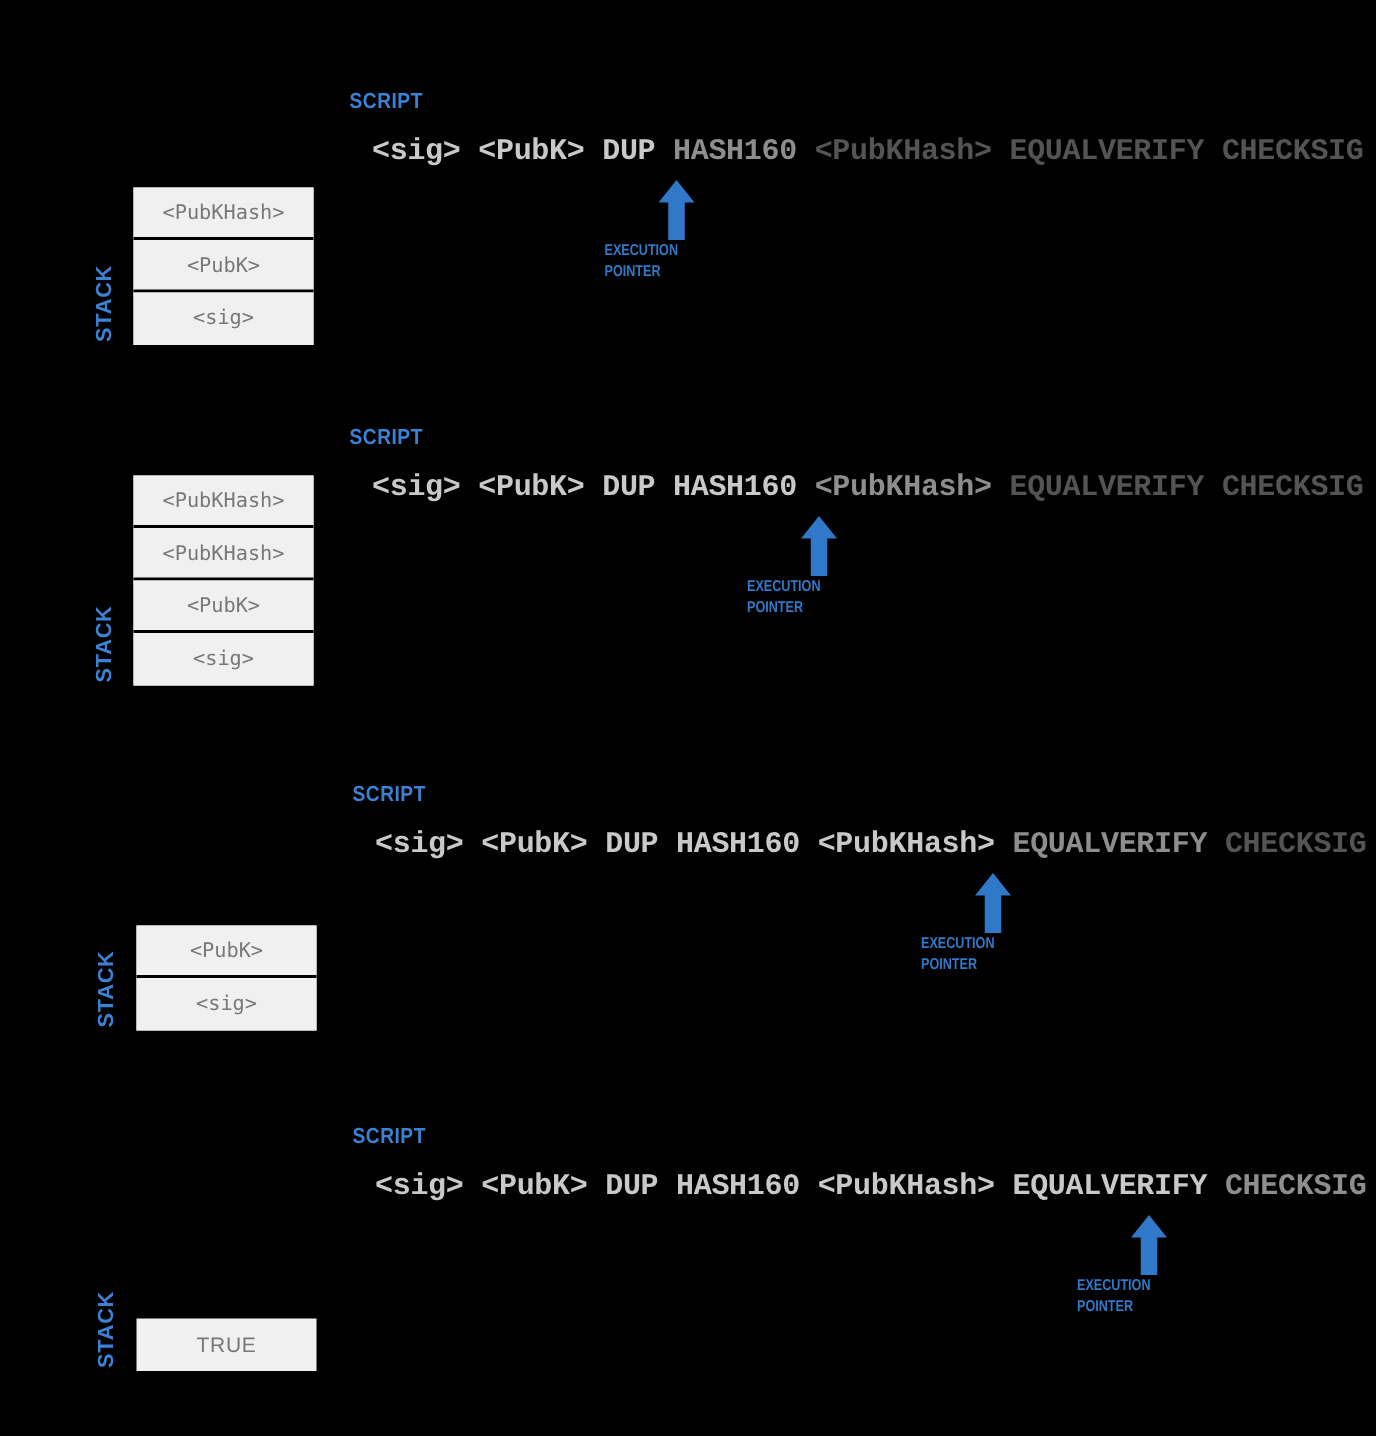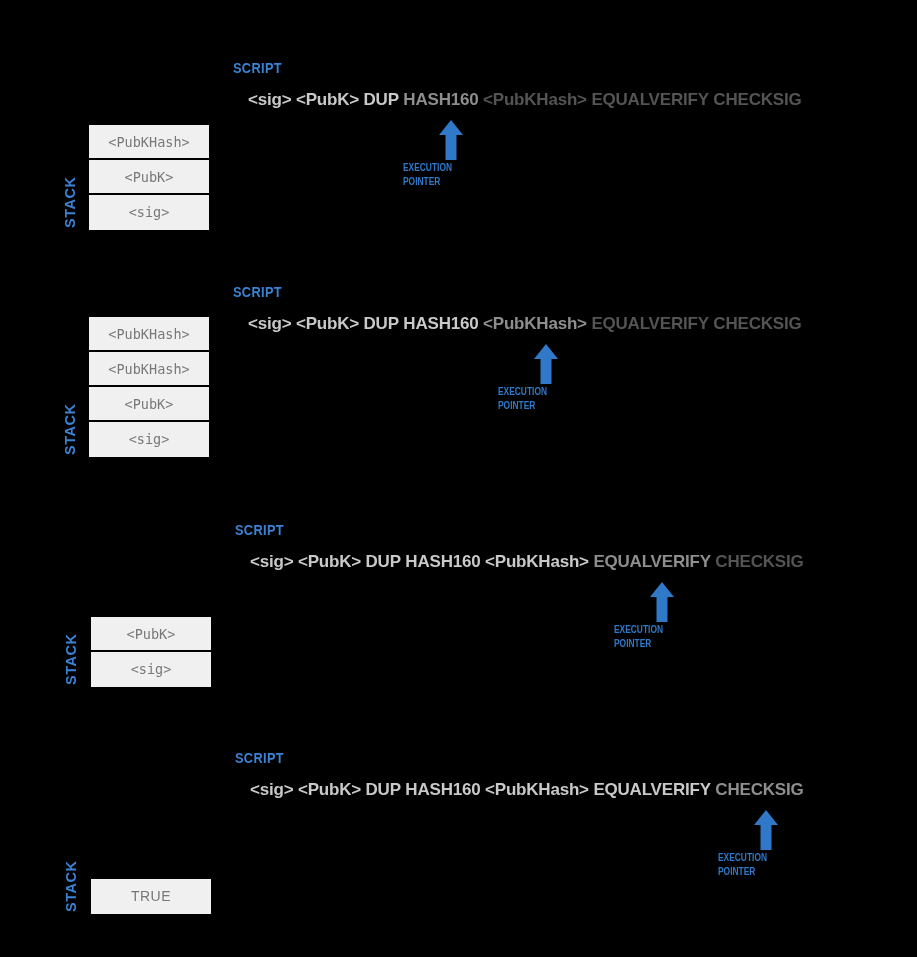--- a/index.html
+++ b/index.html
@@ -29,22 +29,22 @@
     letter-spacing: 0.4px;
     color: #3b82d4;
     transform: scaleX(0.88);
     transform-origin: left center;
     white-space: nowrap;
   }
 
   .script-line {
     position: absolute;
     white-space: nowrap;
-    font-family: Liberation Sans, sans-serif;
-    font-size: 17px;
+    font-family: Liberation Mono, monospace;
+    font-size: 20px;
     font-weight: bold;
     letter-spacing: -0.2px;
   }
   .tok { }
   .tok.done    { color: #c9c9c9; }
   .tok.current { color: #8e8e8e; }
   .tok.pending { color: #545454; }
   .tok-space   { color: transparent; }
 
   

